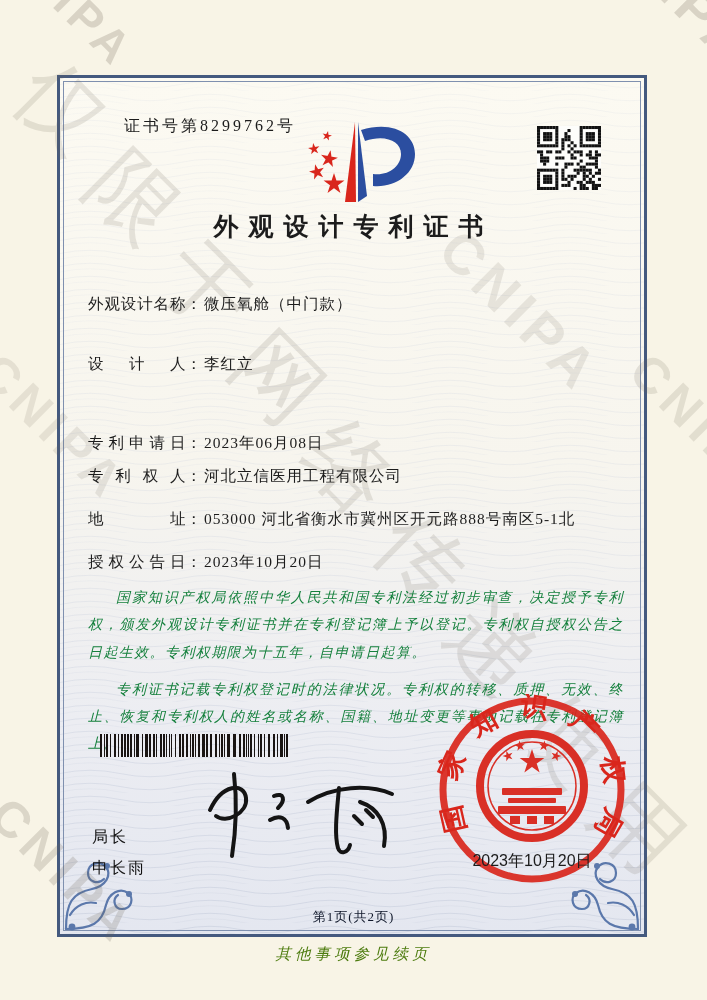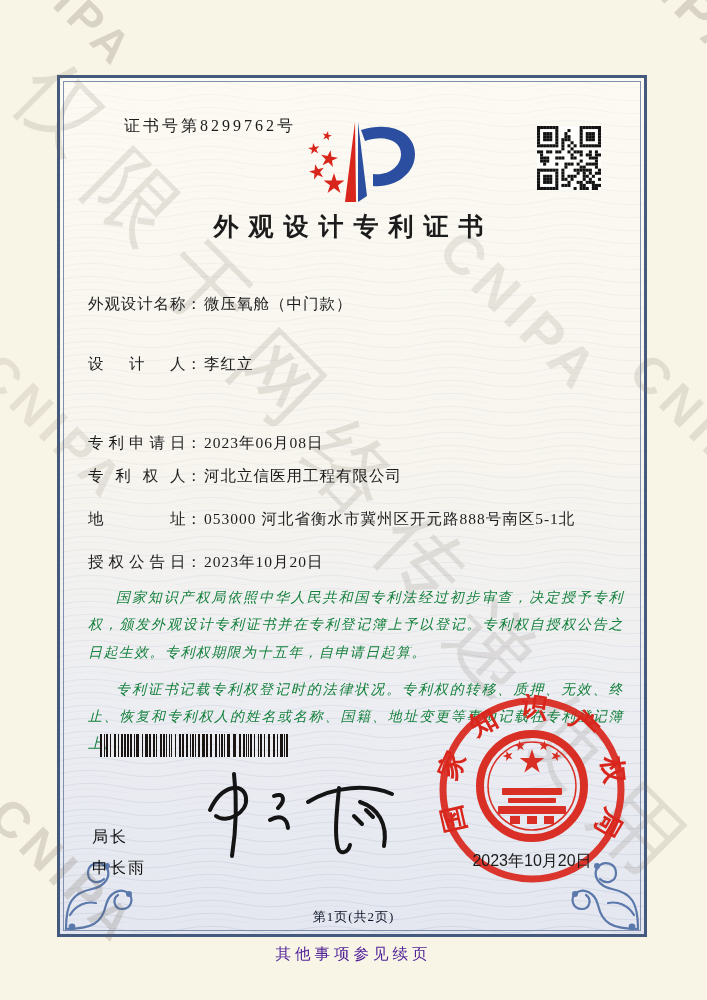--- a/index.html
+++ b/index.html
@@ -34,21 +34,21 @@
   .f-label{display:inline-block;width:98px;text-align:justify;text-align-last:justify;}
   .f-colon{display:inline-block;margin:0 2px 0 0;}
   .f-value{letter-spacing:1px;}
   .grant-right{position:absolute;left:282px;top:0;white-space:nowrap;}
   .paras{left:88px;top:584px;width:536px;font-size:14px;line-height:1.95;
     letter-spacing:1.4px;text-align:justify;font-style:italic;color:#15803d;}
   .paras p{margin:0 0 10px 0;text-indent:2em;}
   .signer{left:92px;font-size:16px;font-family:Liberation Mono, monospace;
     letter-spacing:2px;color:#111;margin-top:32px;}
   .page-info{left:0;right:0;top:908px;text-align:center;font-size:13px;letter-spacing:1px;color:#0f172a;}
-  .footer-note{left:0;right:0;top:944px;text-align:center;font-size:15.5px;letter-spacing:4px;color:#4c1d95;}
+  .footer-note{left:0;right:0;top:944px;text-align:center;font-size:15.5px;letter-spacing:4px;color:#4d7c0f;font-style:italic;}
   .flourish{position:absolute;z-index:1;}
   .qr{image-rendering:pixelated;}
 </style>
 </head>
 <body>
 
 <div class="page">
 
   <div class="frame">
     <svg class="waves" xmlns="http://www.w3.org/2000/svg">

